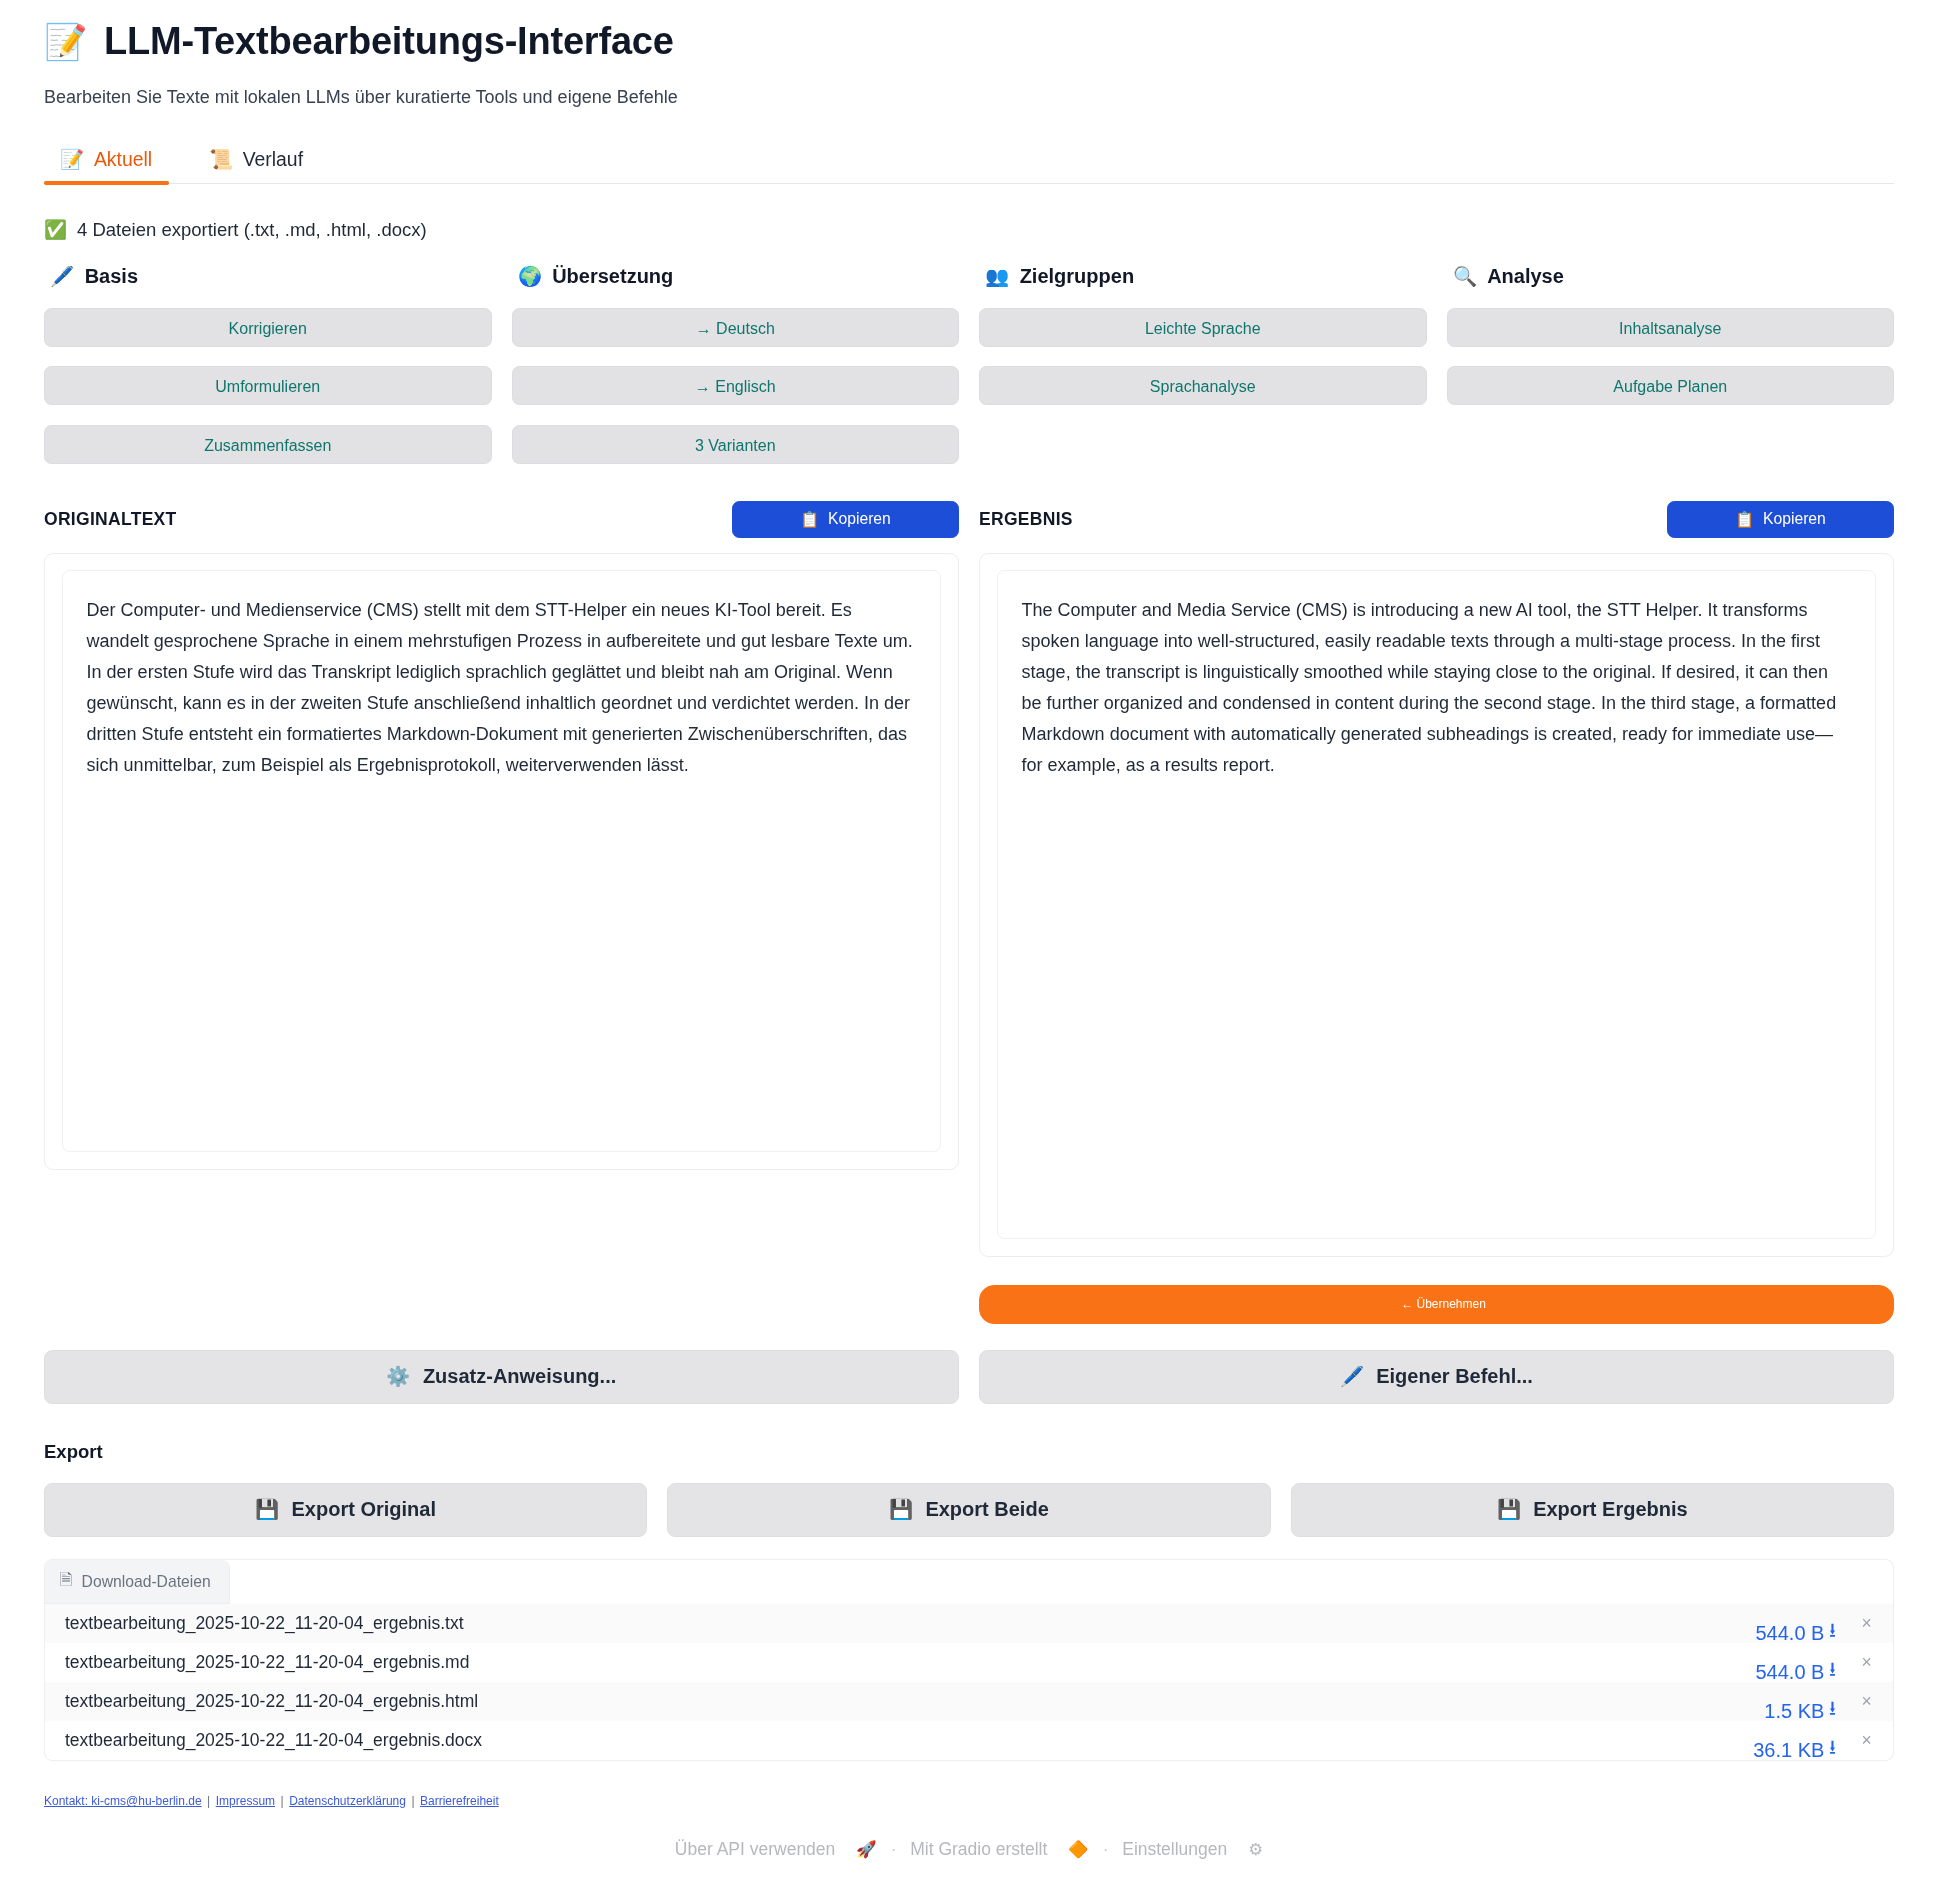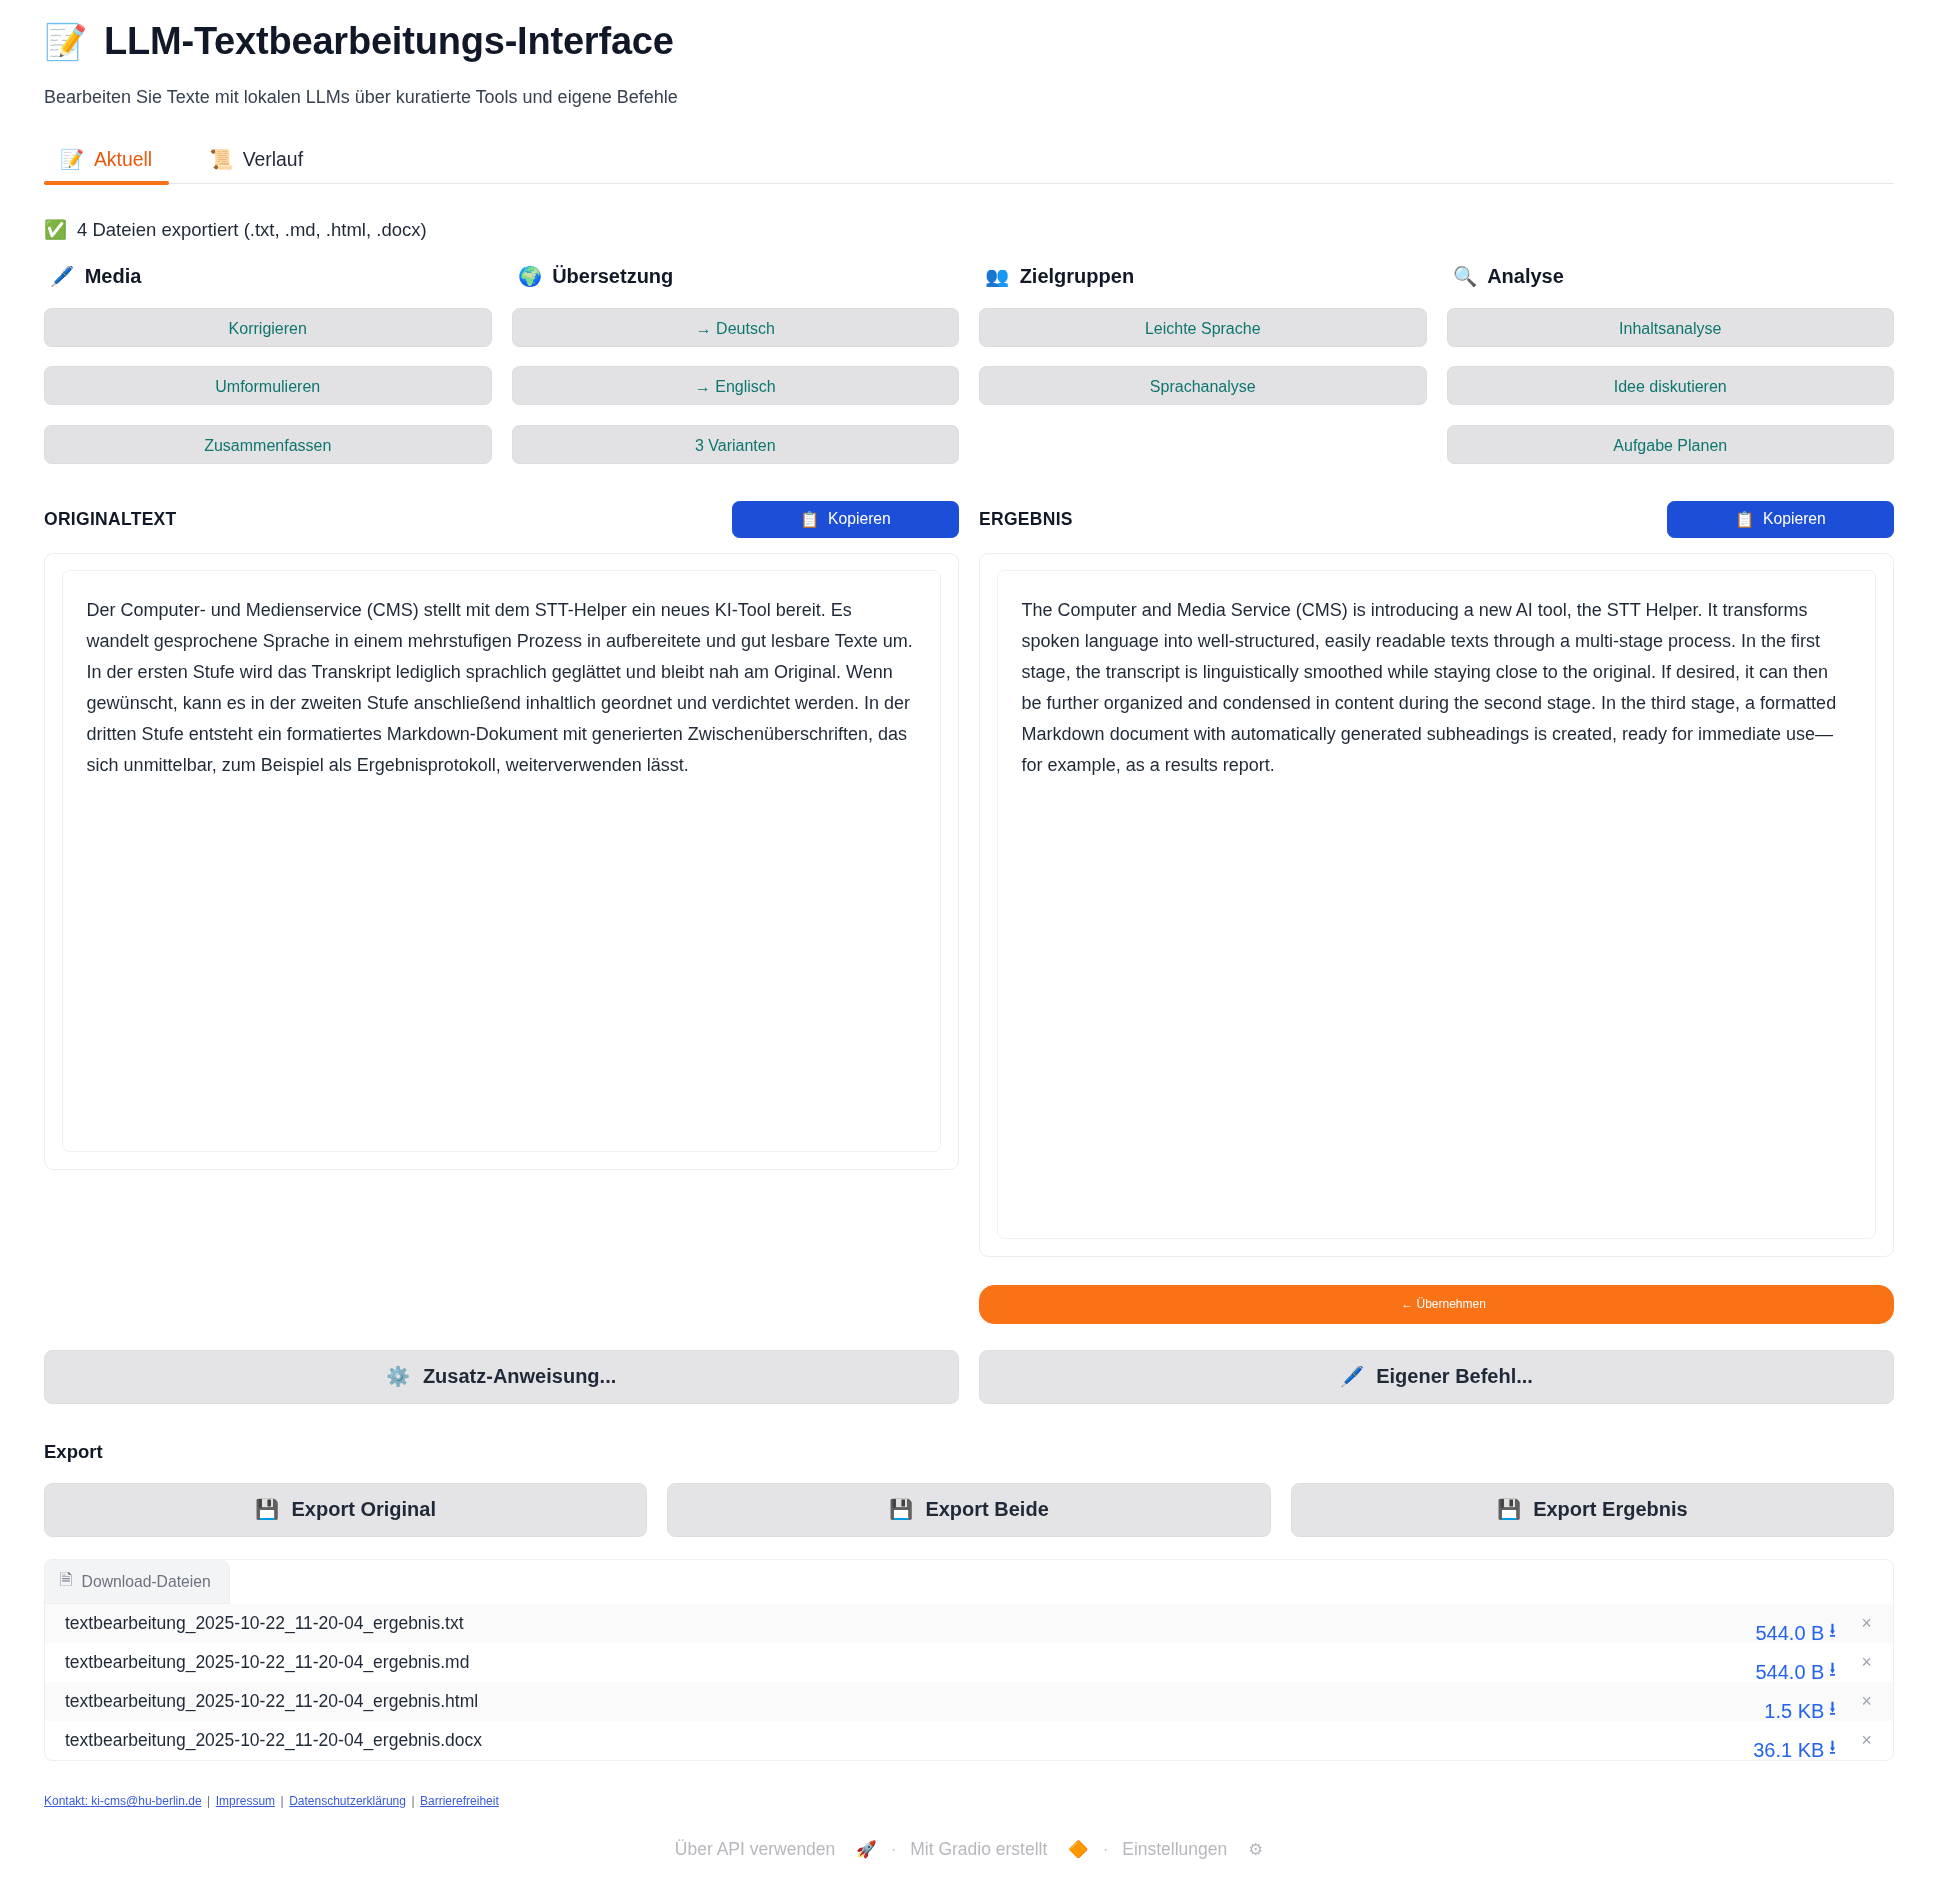--- a/index.html
+++ b/index.html
@@ -226,21 +226,21 @@
   <div class="status-row">
     <span class="glyph">✅</span>
     <span>4 Dateien exportiert (.txt, .md, .html, .docx)</span>
   </div>
 
   <div class="tools-grid">
 
     <div class="tool-col">
       <div class="tool-head">
         <span class="glyph">🖊️</span>
-        <span>Media</span>
+        <span>Basis</span>
       </div>
       <button class="tool-btn">Korrigieren</button>
       <button class="tool-btn">Umformulieren</button>
       <button class="tool-btn">Zusammenfassen</button>
     </div>
 
     <div class="tool-col">
       <div class="tool-head">
         <span class="glyph">🌍</span>
         <span>Übersetzung</span>
@@ -258,21 +258,20 @@
       <button class="tool-btn">Leichte Sprache</button>
       <button class="tool-btn">Sprachanalyse</button>
     </div>
 
     <div class="tool-col">
       <div class="tool-head">
         <span class="glyph">🔍</span>
         <span>Analyse</span>
       </div>
       <button class="tool-btn">Inhaltsanalyse</button>
-      <button class="tool-btn">Idee diskutieren</button>
       <button class="tool-btn">Aufgabe Planen</button>
     </div>
 
   </div>
 
   <div class="panels">
 
     <div>
       <div class="panel-bar">
         <span class="panel-label">ORIGINALTEXT</span>

